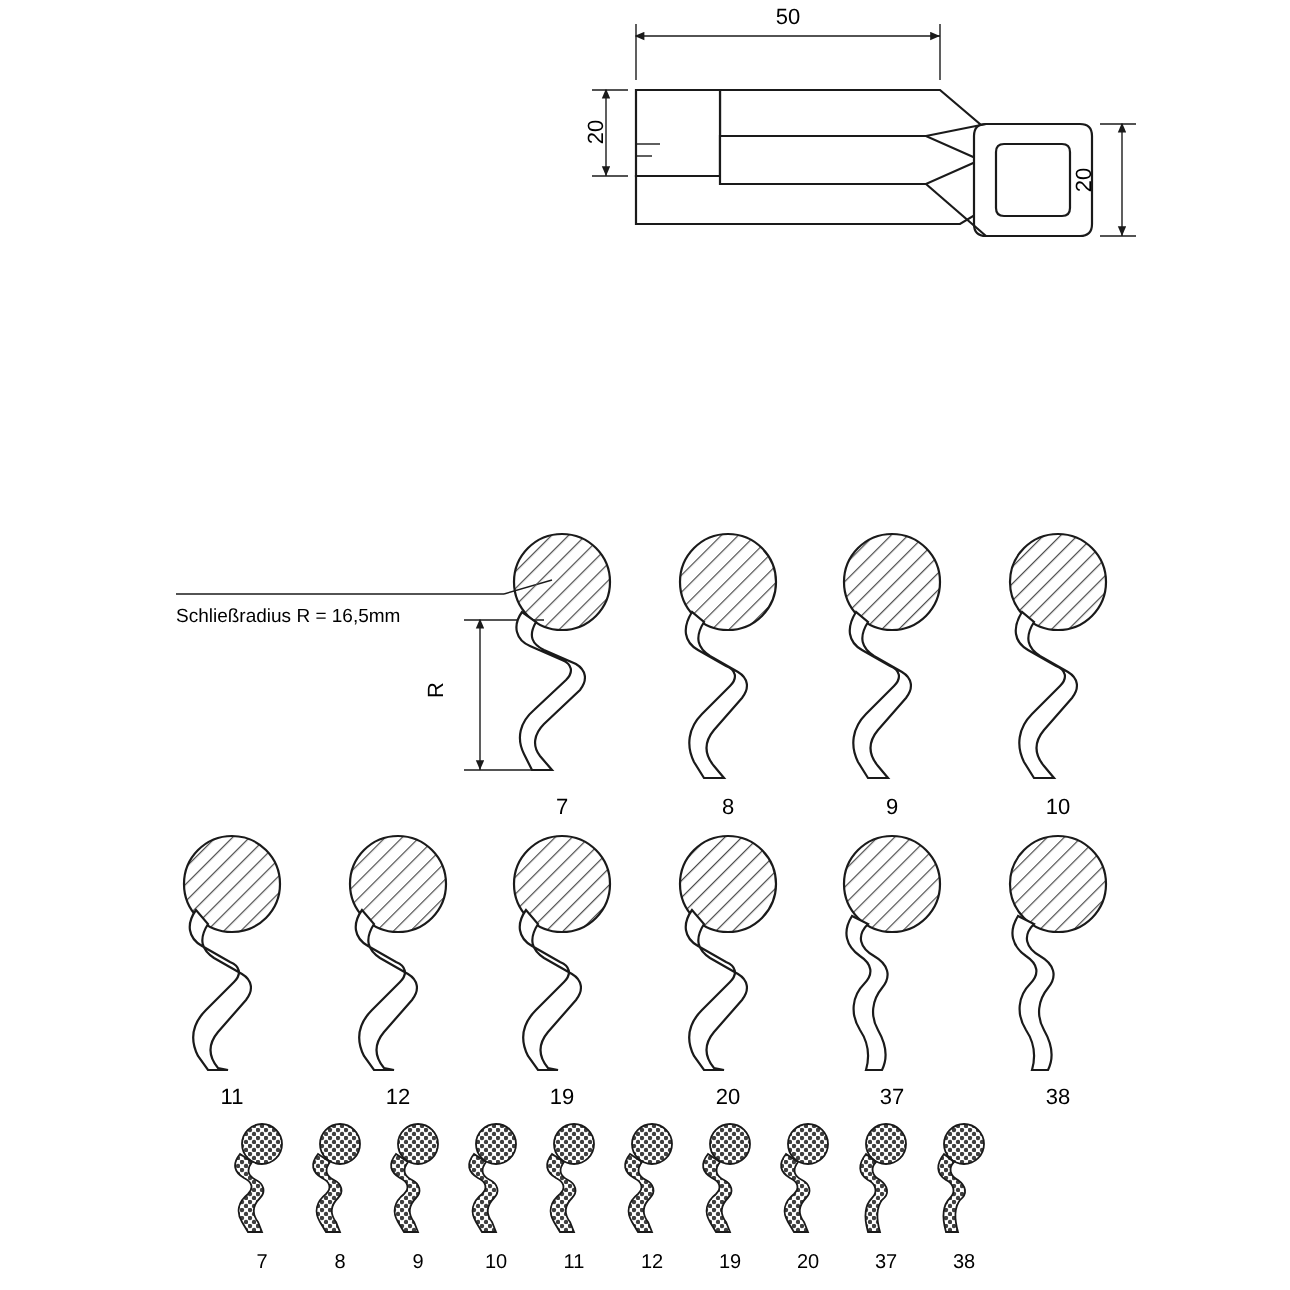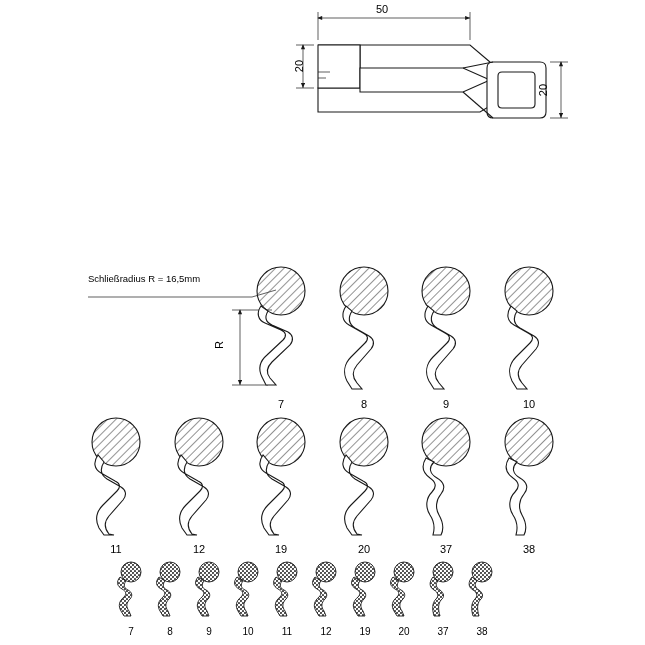--- a/index.html
+++ b/index.html
@@ -211,27 +211,27 @@
         <path d="M438,581 C435,584 436,588 440,590 C444,593 445,597 441,600 C438,604 438,609 440,616 L434,616 C432,609 432,603 436,599 C439,596 438,592 434,590 C429,587 429,582 433,577 Z" fill="url(#dots)" stroke="#1a1a1a" stroke-width="0.9"></path>
       </g>
       <g>
         <circle cx="482" cy="572" r="10" fill="url(#dots)" stroke="#1a1a1a" stroke-width="0.9"></circle>
         <path d="M477,581 C474,584 475,588 479,590 C483,593 484,597 480,600 C477,604 477,609 479,616 L473,616 C471,609 471,603 475,599 C478,596 477,592 473,590 C468,587 468,582 472,577 Z" fill="url(#dots)" stroke="#1a1a1a" stroke-width="0.9"></path>
       </g>
 
     </g>
   </svg>
 
-  <div class="lbl dim-text lbl-center" style="left:382px; top:4px;">50</div>
+  <div class="lbl dim-text lbl-center" style="left:394px; top:4px;">50</div>
 
   <div class="lbl dim-text lbl-rot" style="left:299px; top:66px;">20</div>
 
   <div class="lbl dim-text lbl-rot" style="left:543px; top:90px;">20</div>
 
-  <div class="lbl note-text" style="left:88px; top:274px;">Schließradius R = 16,5mm</div>
+  <div class="lbl note-text" style="left:88px; top:304px;">Schließradius R = 16,5mm</div>
 
   <div class="lbl dim-text lbl-rot" style="left:219px; top:345px;">R</div>
 
   <div class="lbl row-label lbl-center" style="left:281px; top:399px;">7</div>
   <div class="lbl row-label lbl-center" style="left:364px; top:399px;">8</div>
   <div class="lbl row-label lbl-center" style="left:446px; top:399px;">9</div>
   <div class="lbl row-label lbl-center" style="left:529px; top:399px;">10</div>
 
   <div class="lbl row-label lbl-center" style="left:116px; top:544px;">11</div>
   <div class="lbl row-label lbl-center" style="left:199px; top:544px;">12</div>

